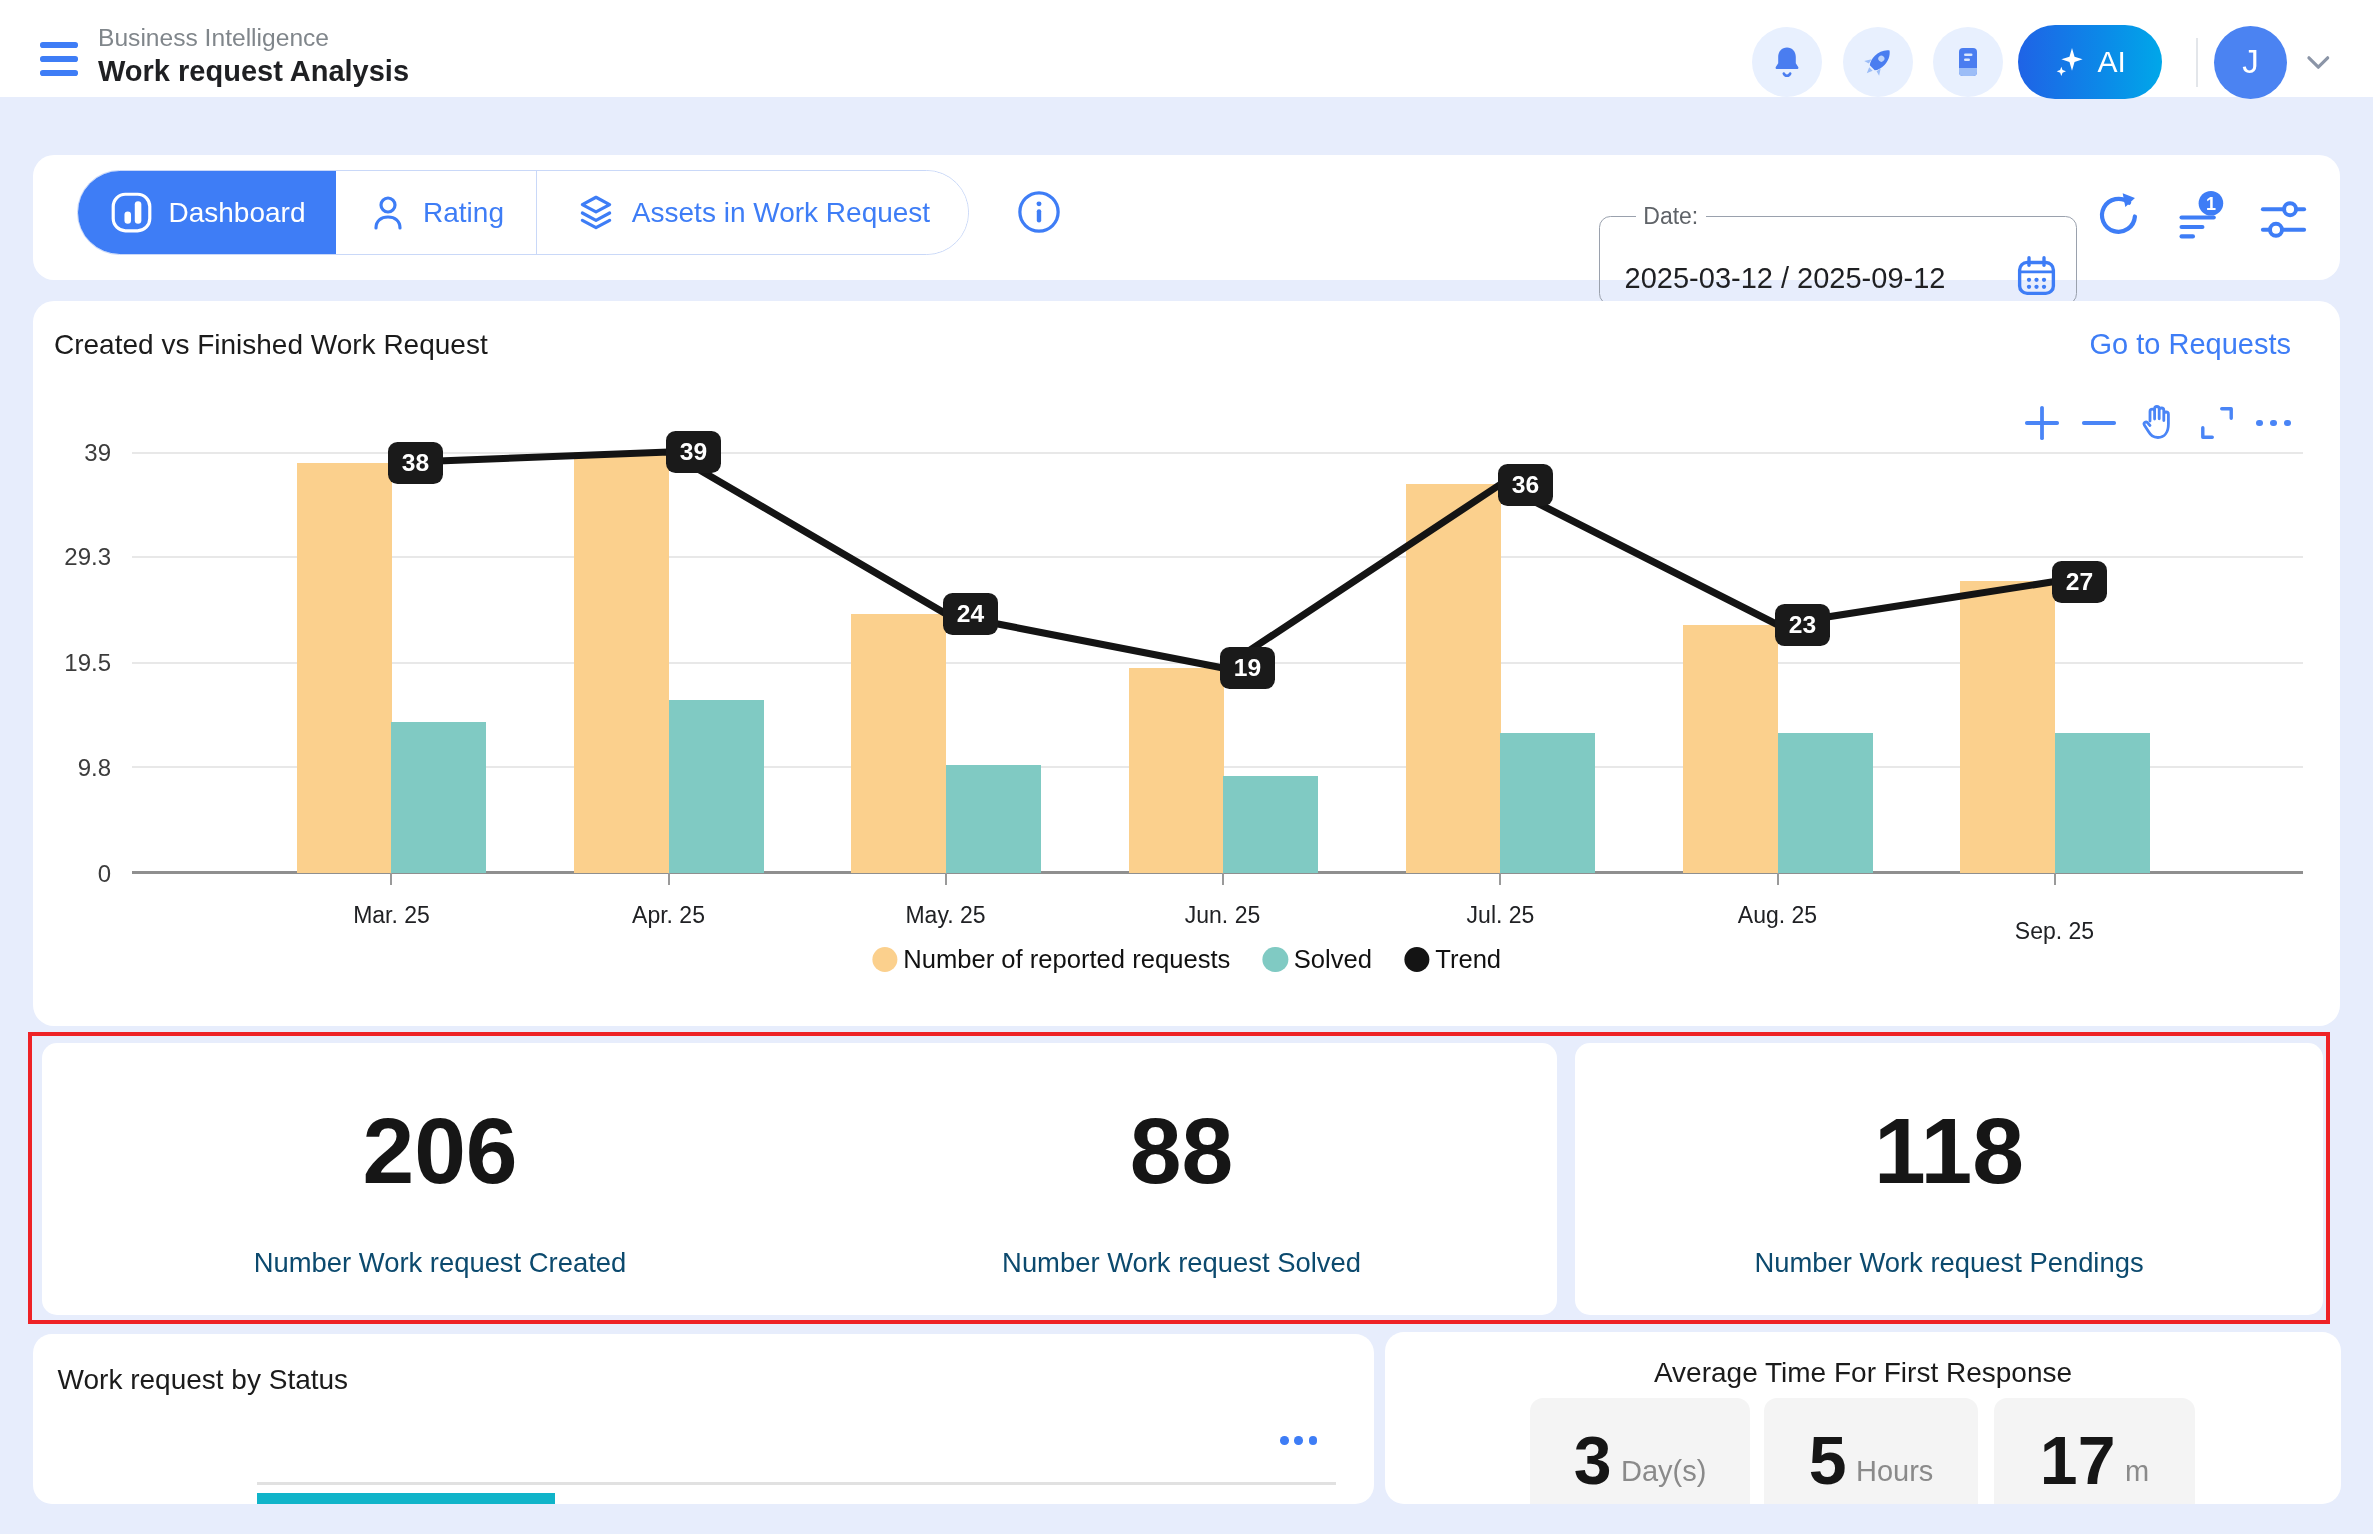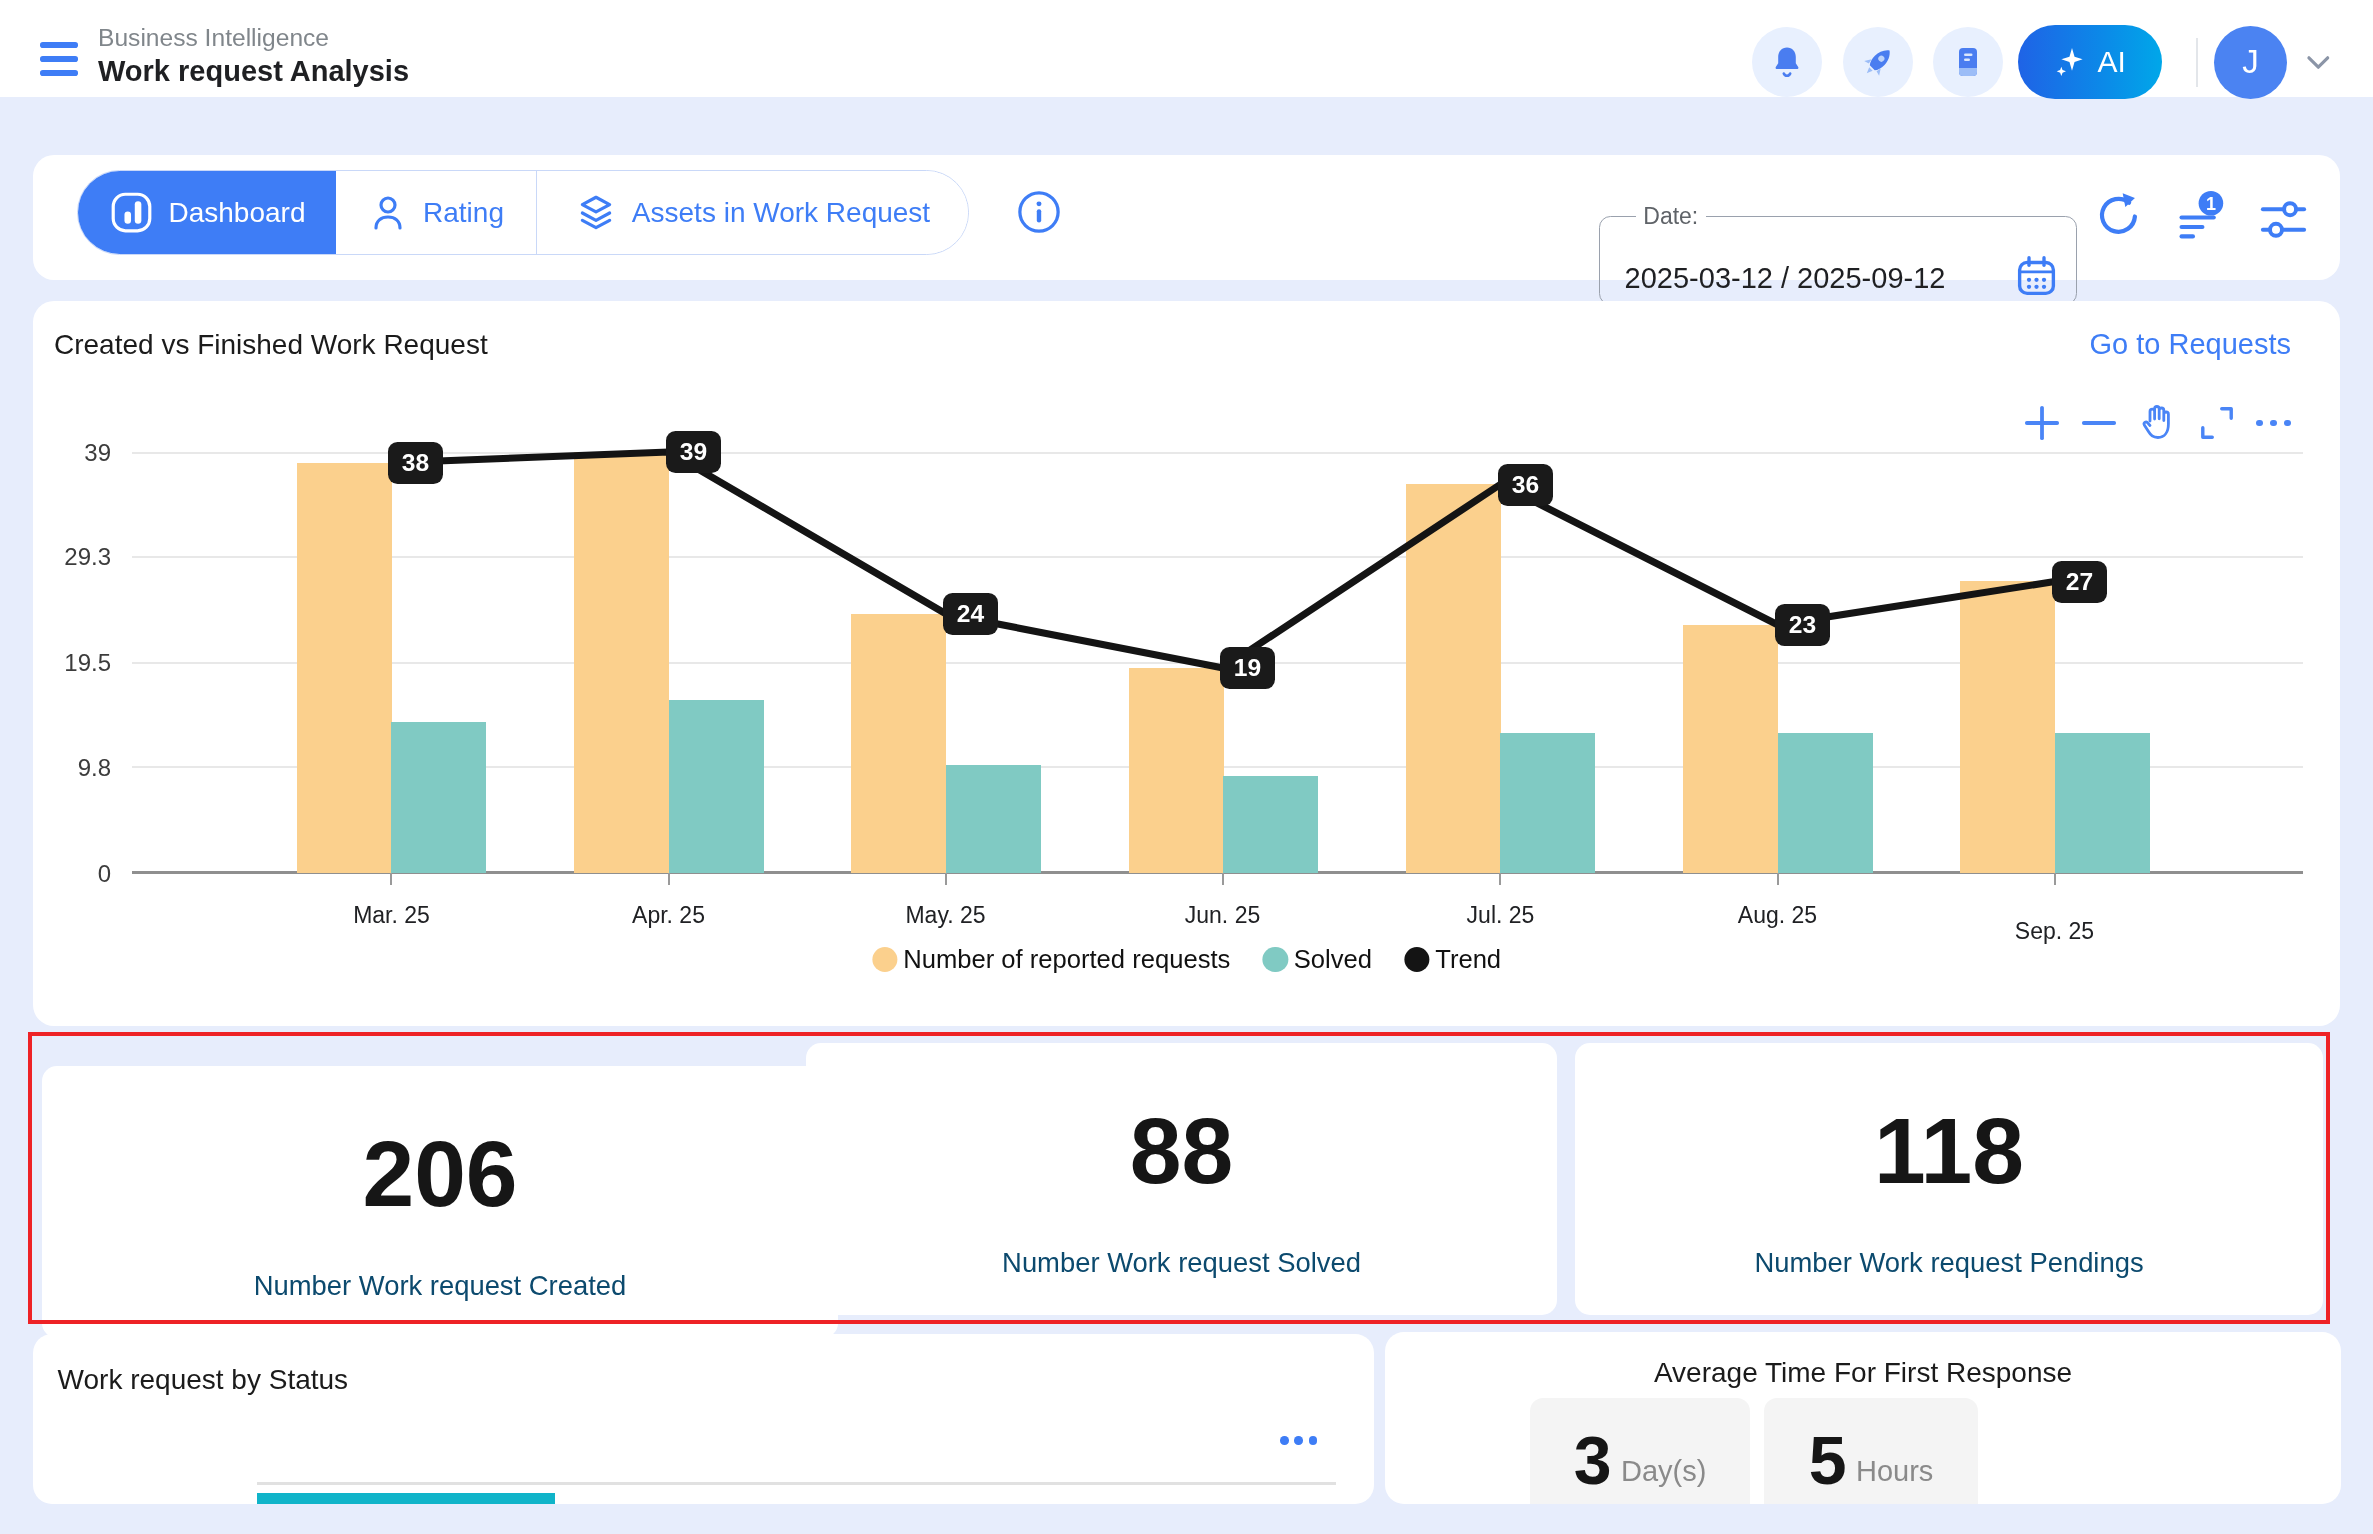--- a/index.html
+++ b/index.html
@@ -300,21 +300,21 @@
         <span class="legend-dot" style="background: rgb(128, 202, 195);"></span>
         <span>Solved</span>
       </div>
       <div class="legend-item">
         <span class="legend-dot" style="background: rgb(20, 20, 20);"></span>
         <span>Trend</span>
       </div>
     </div>
 </div>
 
-<div class="card kpi-card" style="left:42px; width:796px;margin-top:23px;">
+<div class="card kpi-card" style="left:42px; width:796px;">
   <div class="kpi-value">206</div>
   <div class="kpi-label">Number Work request Created</div>
 </div>
 <div class="card kpi-card" style="left:806px; width:751px;">
   <div class="kpi-value">88</div>
   <div class="kpi-label">Number Work request Solved</div>
 </div>
 <div class="card kpi-card" style="left:1575px; width:748px;">
   <div class="kpi-value">118</div>
   <div class="kpi-label">Number Work request Pendings</div>
@@ -335,14 +335,18 @@
 <div class="card response-card">
   <div class="response-title">Average Time For First Response</div>
   <div class="metric-box" style="left:145px; width:220px;">
     <span class="metric-value">3</span>
     <span class="metric-unit">Day(s)</span>
   </div>
   <div class="metric-box" style="left:379px; width:214px;">
     <span class="metric-value">5</span>
     <span class="metric-unit">Hours</span>
   </div>
+  <div class="metric-box" style="left:609px; width:201px;">
+    <span class="metric-value">17</span>
+    <span class="metric-unit">m</span>
+  </div>
 </div>
 
 
 </body></html>

